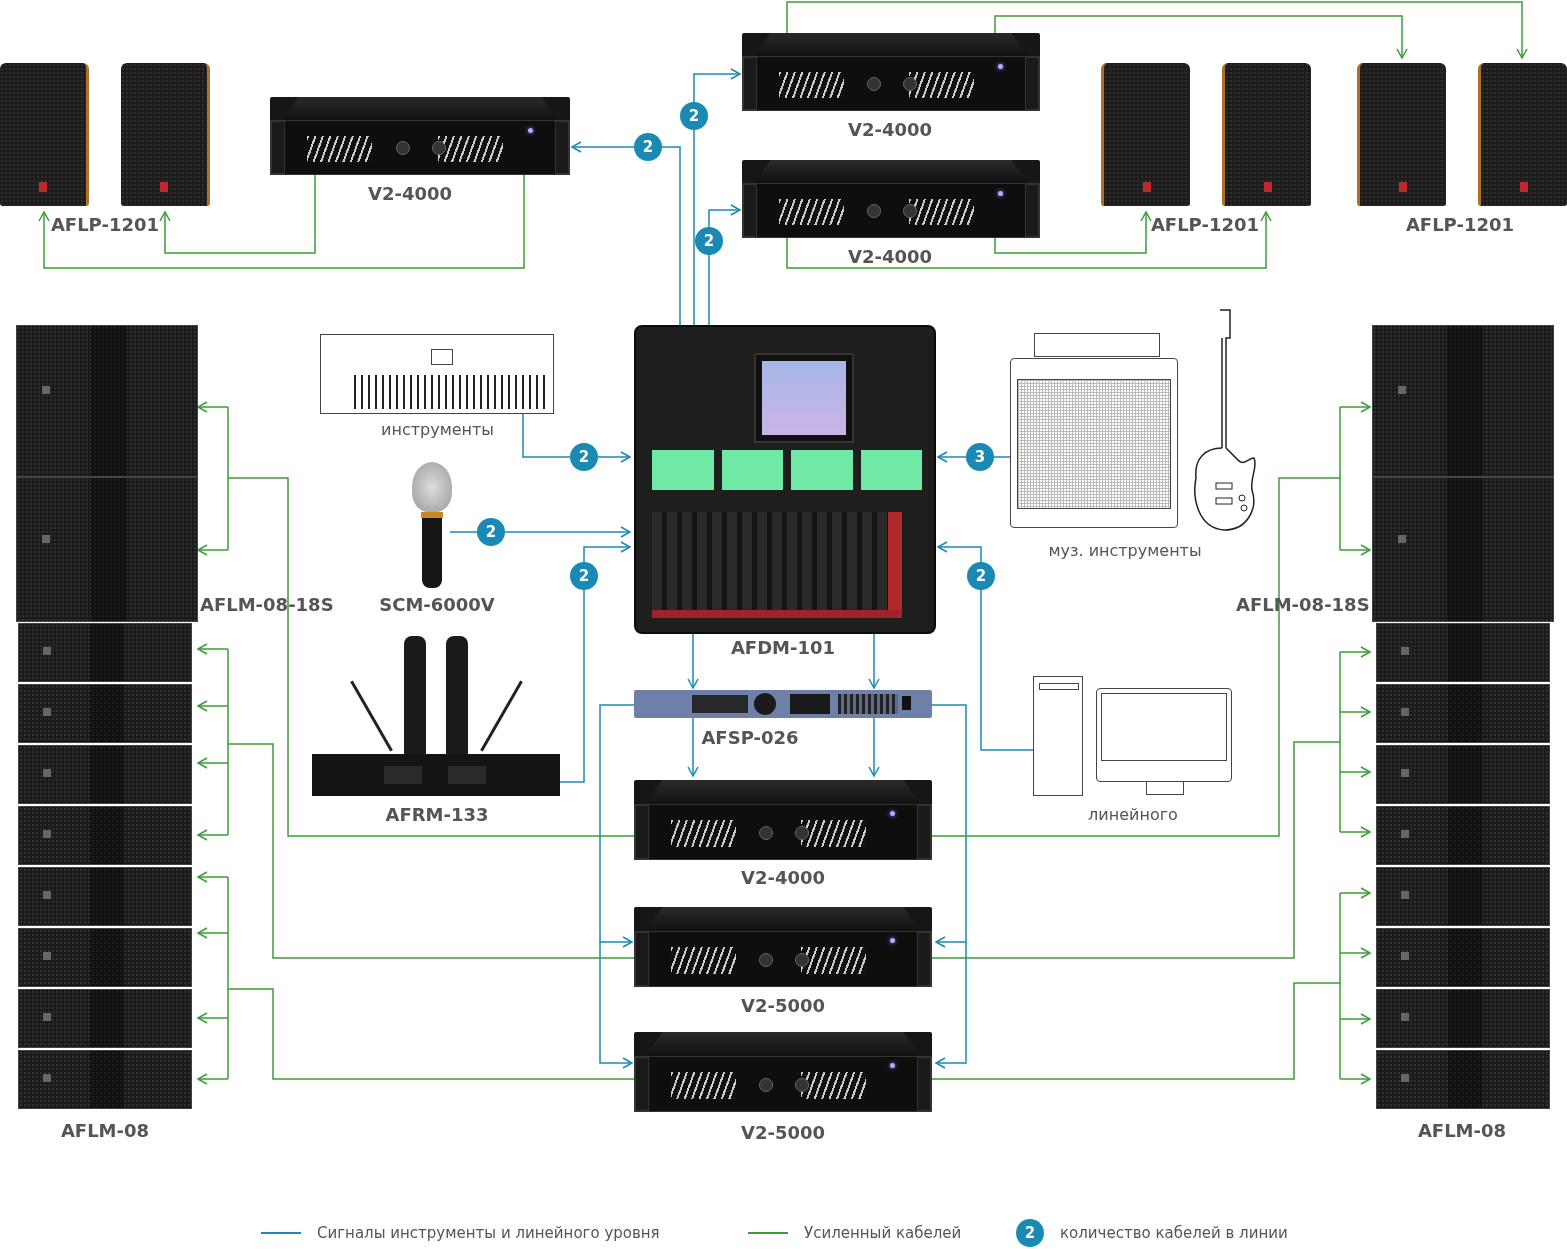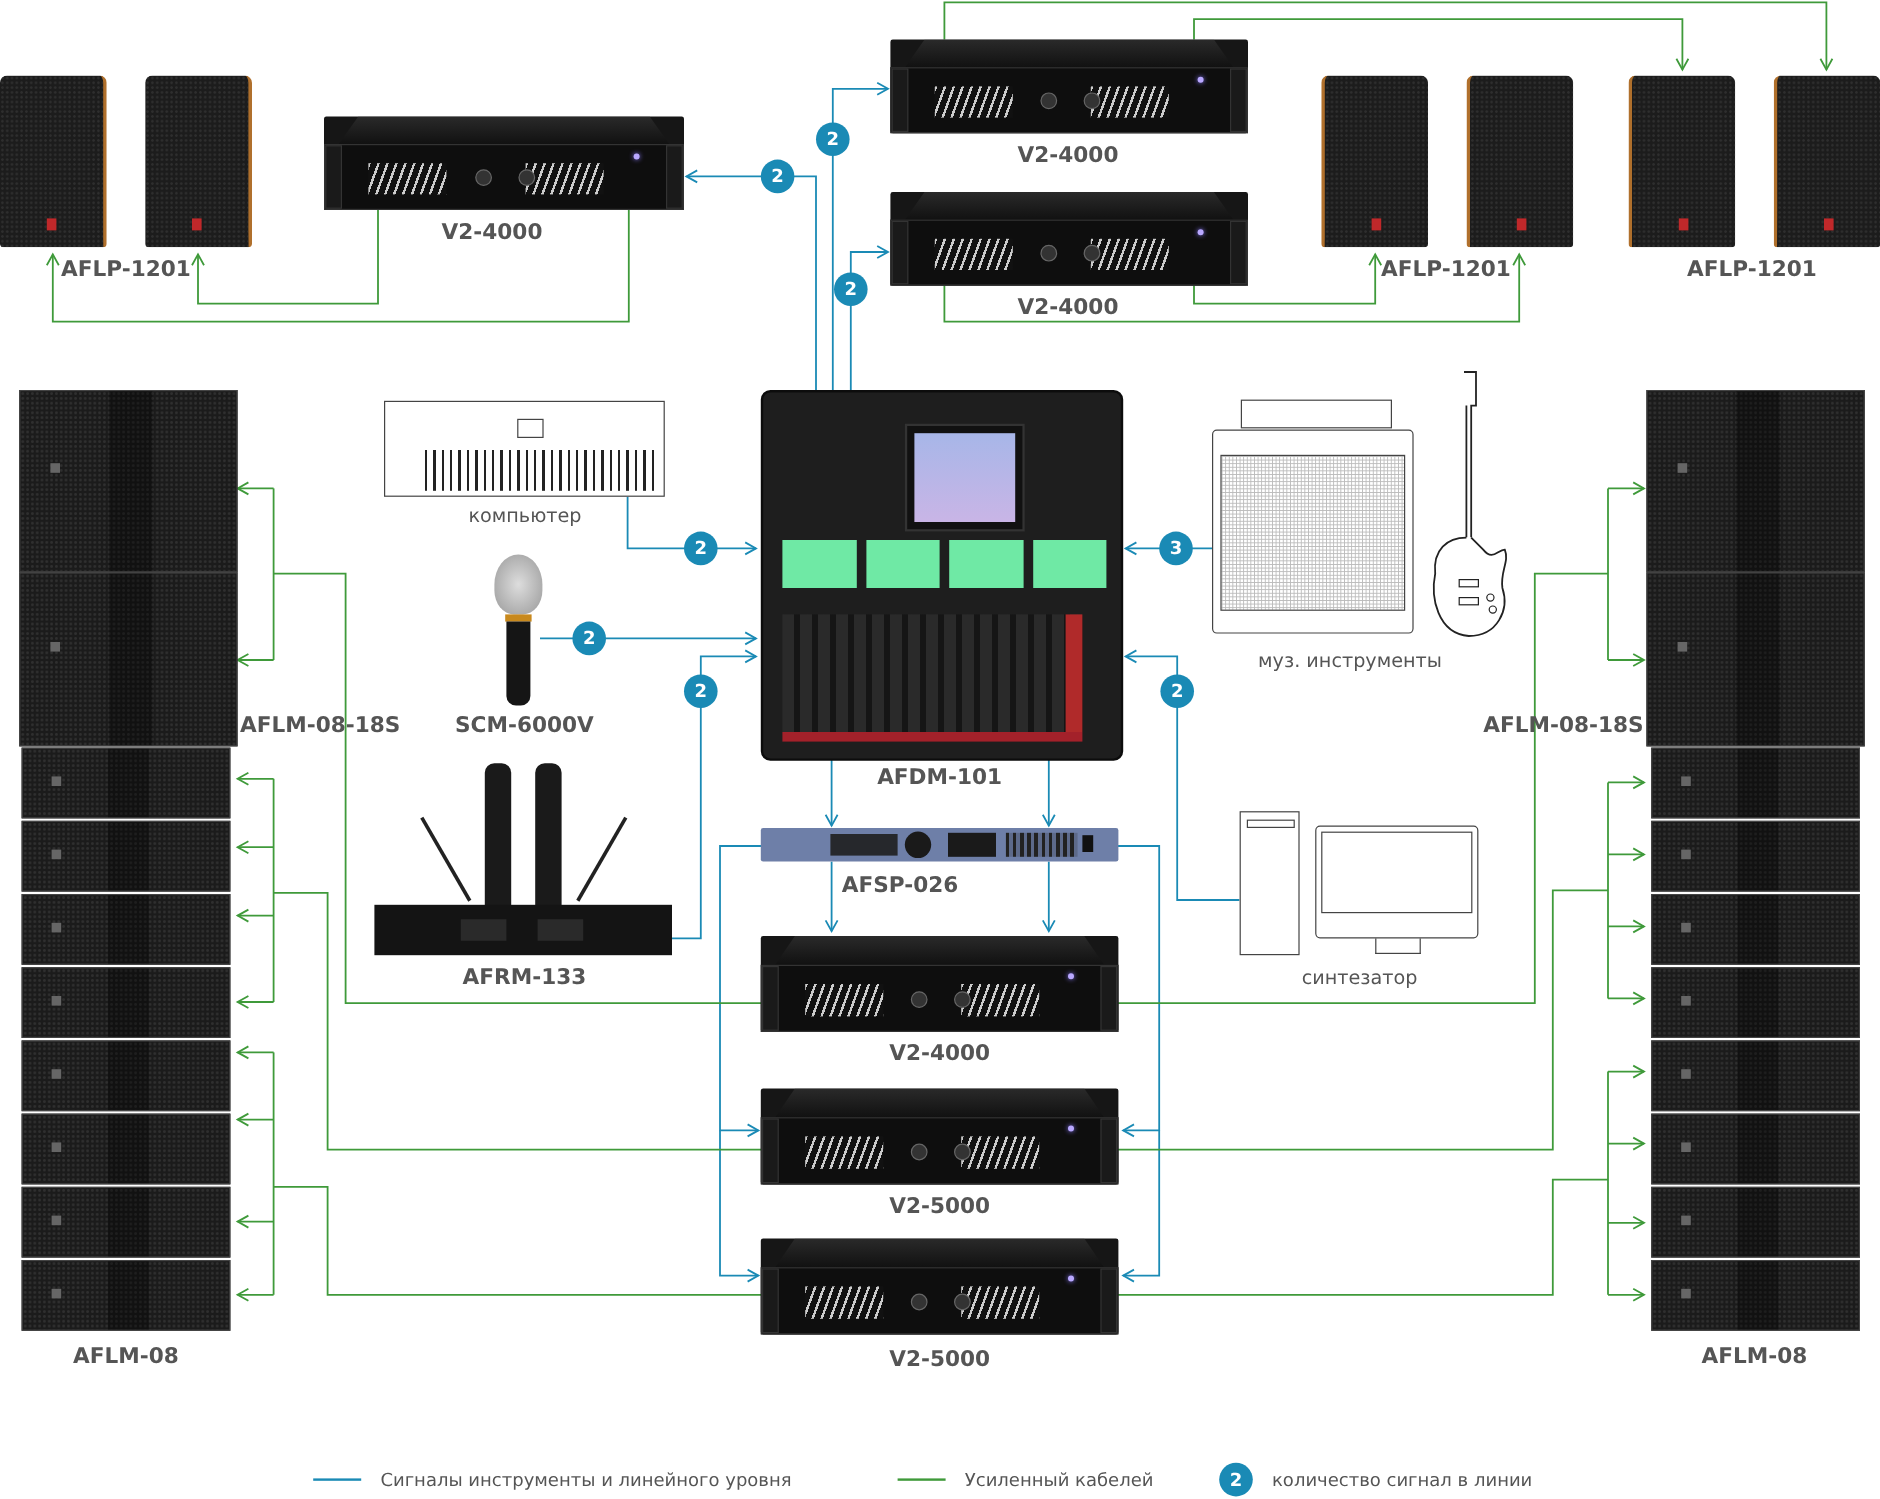--- a/index.html
+++ b/index.html
@@ -273,21 +273,21 @@
       <span class="mid"></span>
       <span class="logo"></span>
     </div>
   </div>
 <div class="label" style="left:1412px;top:1120px;width:100px;">AFLM-08</div>
 
 <div class="dev outline" style="left:320px;top:334px;width:232px;height:78px;">
   <div style="position:absolute;left:30px;right:6px;top:40px;bottom:4px;background:repeating-linear-gradient(90deg,#fff 0 3px,#222 3px 5px,#fff 5px 7px);"></div>
   <div style="position:absolute;left:110px;top:14px;width:20px;height:14px;border:1px solid #444;"></div>
 </div>
-<div class="label light" style="left:370px;top:420px;width:135px;">компьютер</div>
+<div class="label light" style="left:370px;top:420px;width:135px;">инструменты</div>
 
 <div class="dev" style="left:412px;top:462px;width:40px;height:126px;">
   <div style="position:absolute;left:0;top:0;width:40px;height:50px;border-radius:50% 50% 40% 40%;background:radial-gradient(#ddd,#999);"></div>
   <div style="position:absolute;left:9px;top:50px;width:22px;height:6px;background:#c8891d;"></div>
   <div style="position:absolute;left:10px;top:56px;width:20px;height:70px;background:#151515;border-radius:0 0 8px 8px;"></div>
 </div>
 <div class="label" style="left:372px;top:594px;width:130px;">SCM-6000V</div>
 
 <div class="dev" style="left:312px;top:636px;width:248px;height:160px;">
   <div style="position:absolute;left:58px;top:40px;width:3px;height:80px;background:#222;transform:rotate(-30deg);"></div>
@@ -387,35 +387,35 @@
 
 <div class="dev outline" style="left:1033px;top:676px;width:48px;height:118px;">
   <div style="position:absolute;left:5px;top:6px;width:38px;height:5px;border:1px solid #444;"></div>
 </div>
 <div class="dev" style="left:1096px;top:688px;width:137px;height:108px;">
   <div style="position:absolute;left:0;top:0;width:134px;height:92px;border:1.5px solid #444;border-radius:4px;background:#fff;">
     <div style="position:absolute;left:4px;top:4px;right:4px;bottom:20px;border:1.5px solid #444;"></div>
   </div>
   <div style="position:absolute;left:50px;top:94px;width:36px;height:12px;border:1.5px solid #444;border-top:none;"></div>
 </div>
-<div class="label light" style="left:1068px;top:805px;width:130px;">синтезатор</div>
+<div class="label light" style="left:1068px;top:805px;width:130px;">линейного</div>
 
 <div class="badge" style="left:648px;top:147px;">2</div>
 <div class="badge" style="left:694px;top:116px;">2</div>
 <div class="badge" style="left:709px;top:241px;">2</div>
 <div class="badge" style="left:584px;top:457px;">2</div>
 <div class="badge" style="left:491px;top:532px;">2</div>
 <div class="badge" style="left:584px;top:576px;">2</div>
 <div class="badge" style="left:980px;top:457px;">3</div>
 <div class="badge" style="left:981px;top:576px;">2</div>
 
 <div class="legend" style="left:261px;">
   <span class="sw" style="border-color:#1a8ab5;"></span>
   <span>Сигналы инструменты и линейного уровня</span>
 </div>
 <div class="legend" style="left:748px;">
   <span class="sw" style="border-color:#3f9a3a;"></span>
   <span>Усиленный кабелей</span>
 </div>
 <div class="legend" style="left:1016px;">
   <span class="badge" style="position:relative;transform:none;margin-right:16px;">2</span>
-  <span>количество сигнал в линии</span>
+  <span>количество кабелей в линии</span>
 </div>
 
 </body></html>

